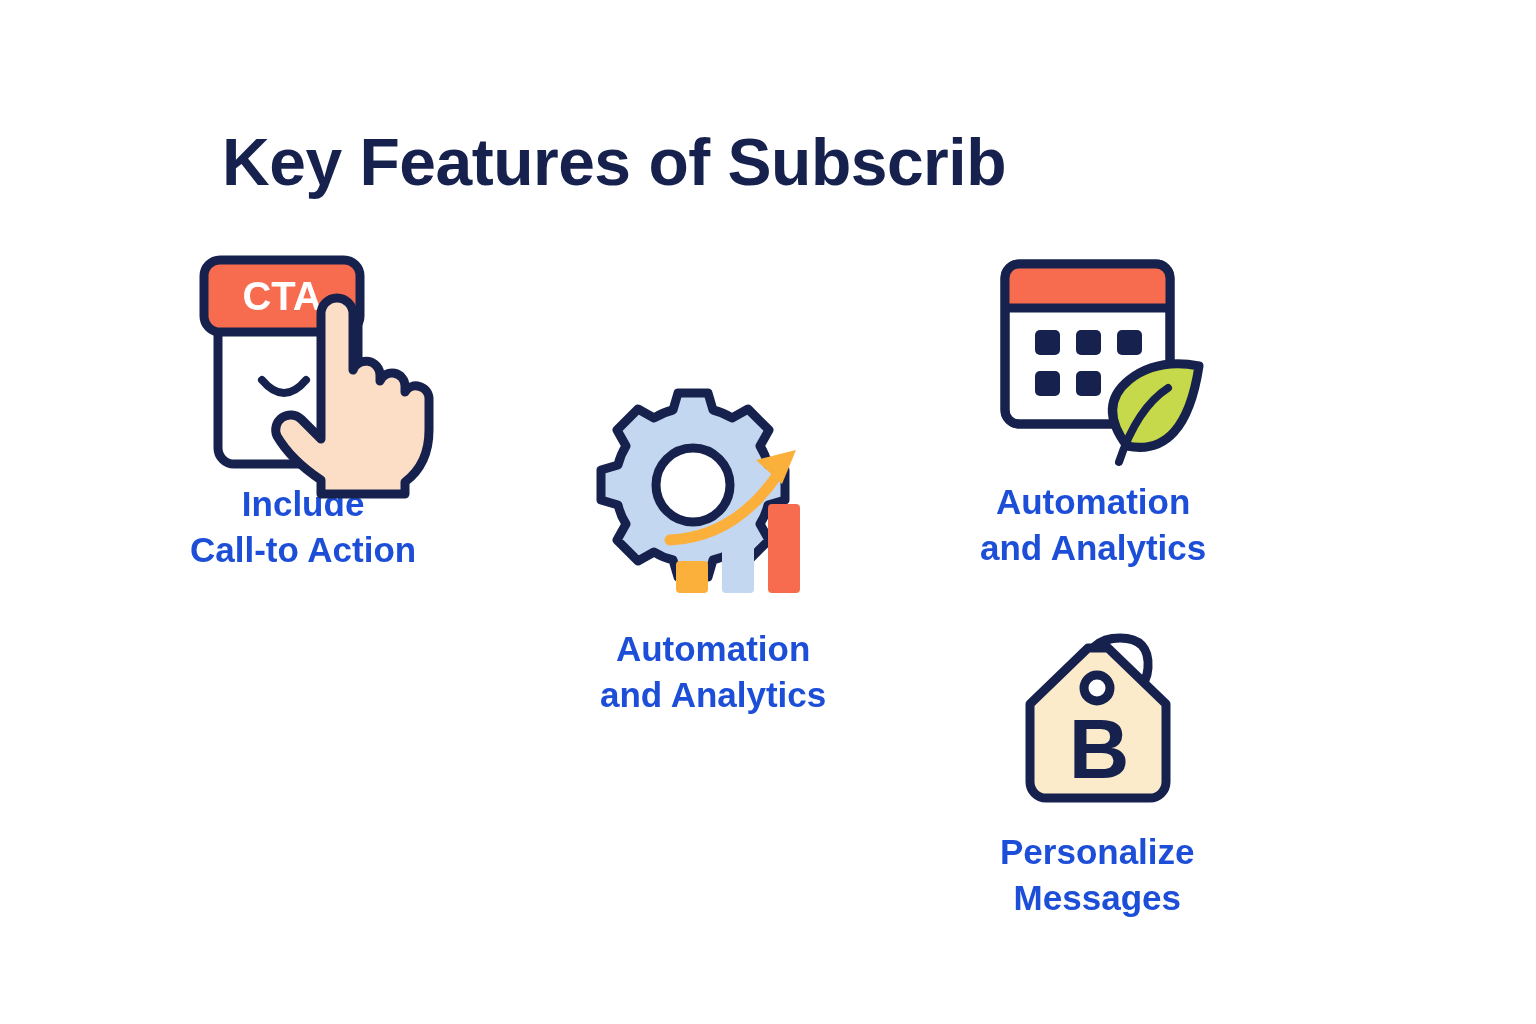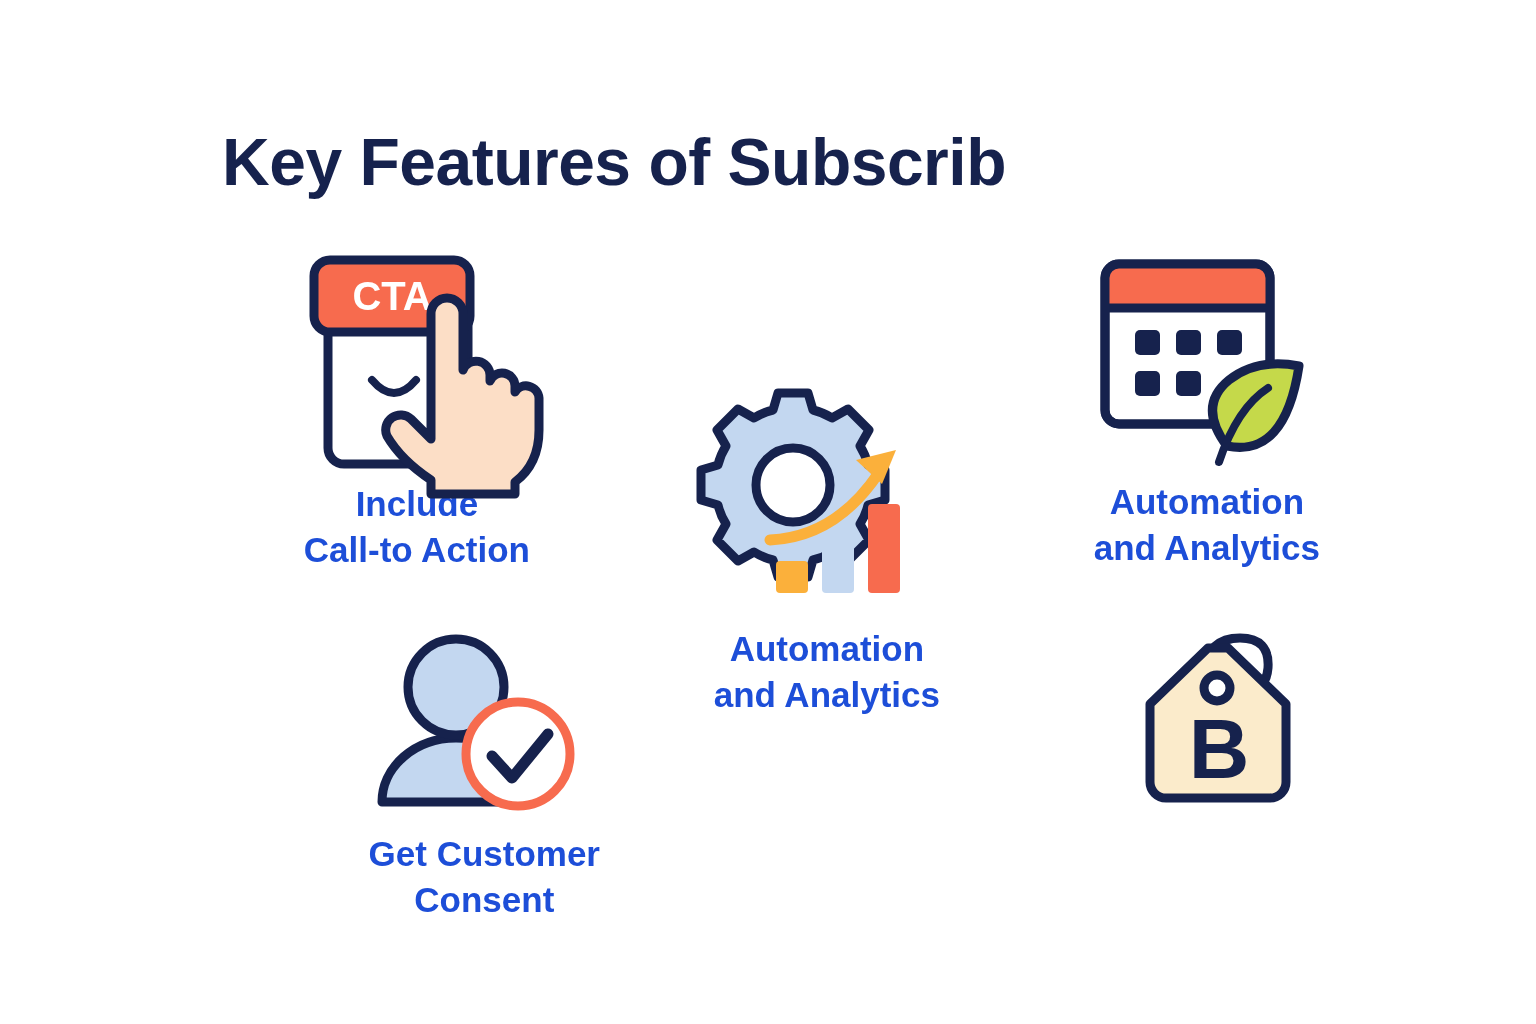--- a/index.html
+++ b/index.html
@@ -34,21 +34,21 @@
     color: #16224d;
     line-height: 1.05;
     white-space: nowrap;
   }
 
   
   .feature {
     position: absolute;
     display: flex;
     flex-direction: column;
-    align-items: flex-end;
+    align-items: flex-start;
   }
   .feature .art {
     display: block;
     position: relative;
   }
   .feature .label {
     margin-top: 14px;
     text-align: center;
     font-size: 35px;
     font-weight: bold;
@@ -152,48 +152,31 @@
         <g>
           <path d="M219 116 q-14 92 -72 80 q-30 -40 2 -66 q28 -22 70 -14 z" fill="#C5D94A" stroke="#16224D" stroke-width="9" stroke-linejoin="round"></path>
           <path d="M139 212 q18 -54 49 -74" fill="none" stroke="#16224D" stroke-width="8" stroke-linecap="round"></path>
         </g>
       </svg>
     </div>
     <div class="label">Automation
 and Analytics</div>
   </div>
 
-  <div class="feature" id="feature-consent">
-    <div class="art">
-      <svg width="240" height="185" viewBox="0 0 240 185">
-        <g>
-
-          <path d="M22 170 a74 64 0 0 1 148 0 z" fill="#C3D7F0" stroke="#16224D" stroke-width="9" stroke-linejoin="round"></path>
-
-          <circle cx="96" cy="55" r="48" fill="#C3D7F0" stroke="#16224D" stroke-width="9"></circle>
-        </g>
-
-        <g>
-          <circle cx="158" cy="122" r="52" fill="#FFFFFF" stroke="#F76B4E" stroke-width="9"></circle>
-          <path d="M132 124 l20 22 l36 -44" fill="none" stroke="#16224D" stroke-width="11" stroke-linecap="round" stroke-linejoin="round"></path>
-        </g>
-      </svg>
-    </div>
-    <div class="label">Get Customer
-Consent</div>
-  </div>
 
   <div class="feature" id="feature-tag">
     <div class="art">
       <svg width="200" height="185" viewBox="0 0 200 185">
 
         <path d="M84 42 q4 -34 36 -34 q30 0 28 30 q-2 28 -38 28" fill="none" stroke="#16224D" stroke-width="9" stroke-linecap="round"></path>
 
         <path d="M88 18 h20 l58 56 v78 a16 16 0 0 1 -16 16 h-104 a16 16 0 0 1 -16 -16 v-78 z" fill="#FBEBCB" stroke="#16224D" stroke-width="9" stroke-linejoin="round"></path>
 
         <circle cx="97" cy="58" r="13" fill="#FFFFFF" stroke="#16224D" stroke-width="9"></circle>
 
         <text x="99" y="148" text-anchor="middle" font-family="Liberation Sans, sans-serif" font-size="84" font-weight="bold" fill="#16224D">B</text>
       </svg>
     </div>
+    <div class="label">Personalize
+Messages</div>
   </div>
 
 </div>
 
 </body></html>

